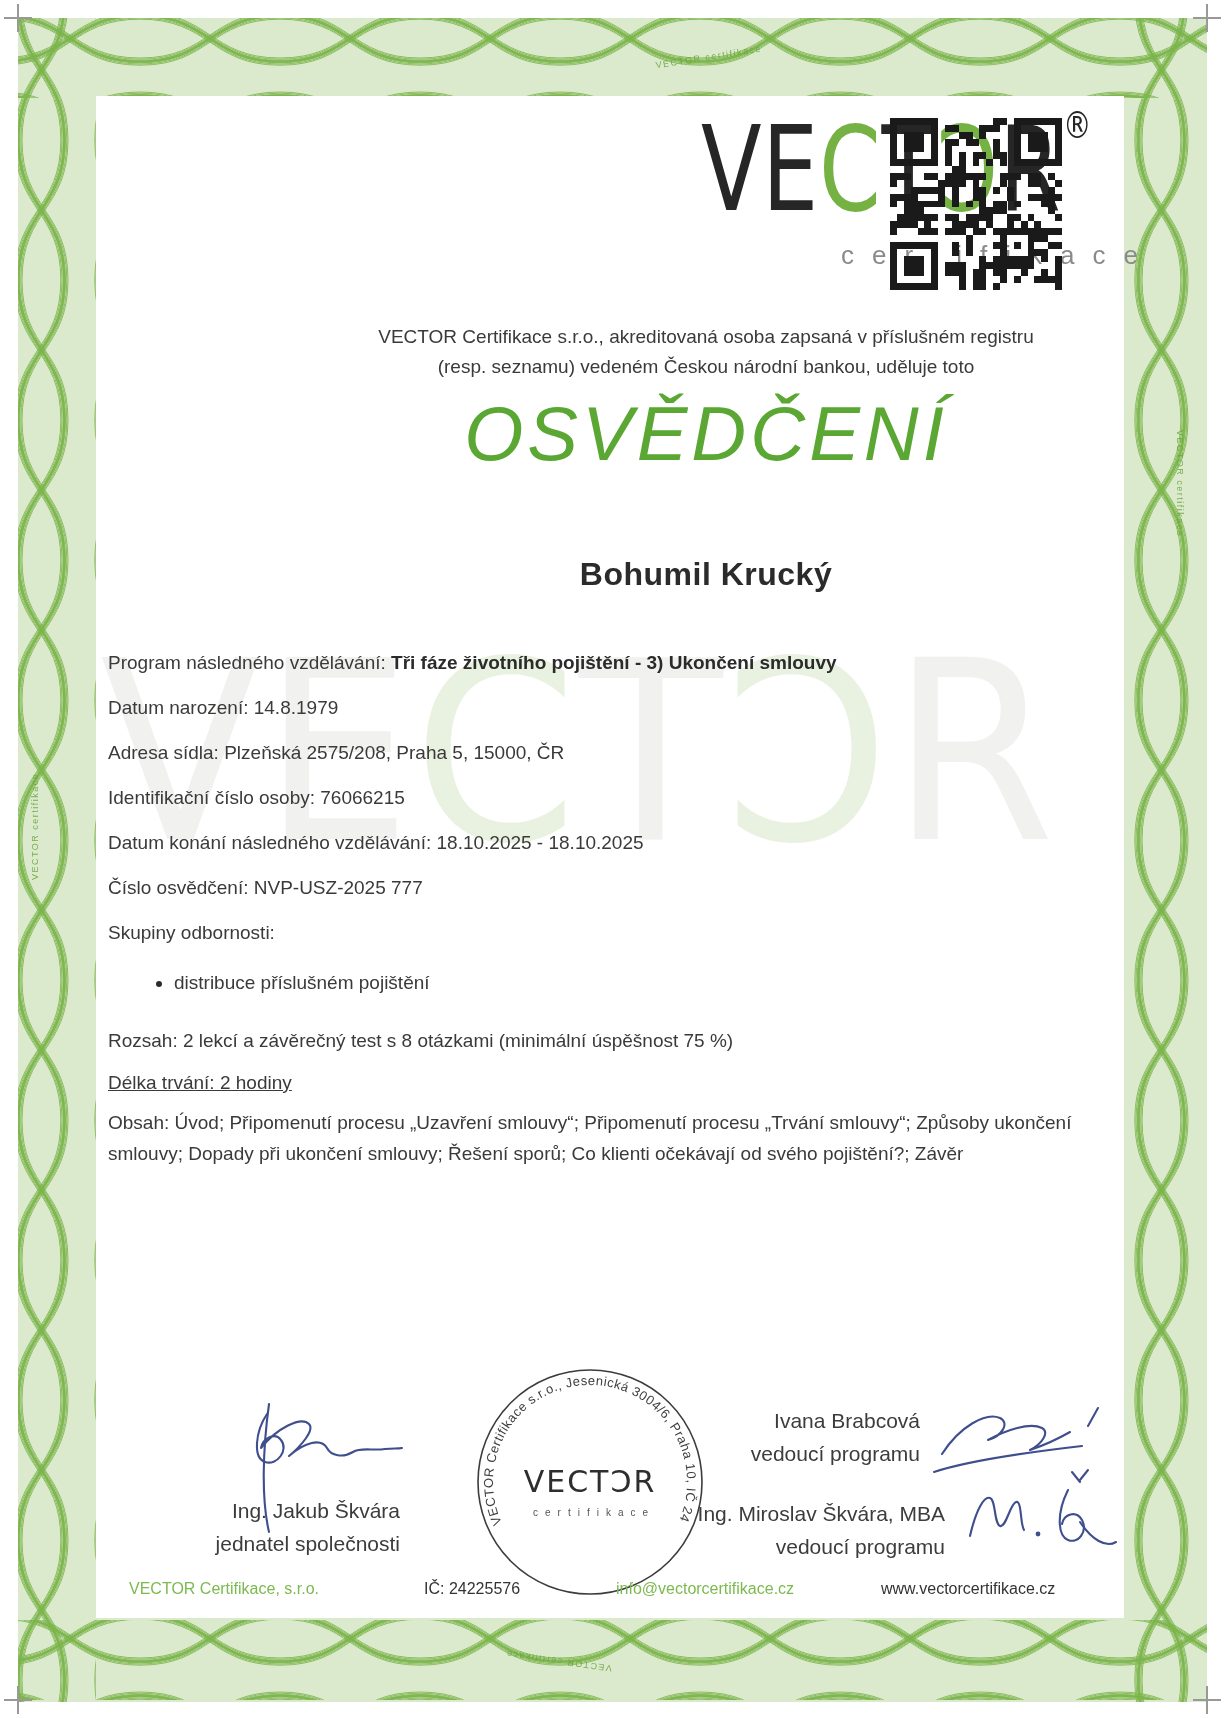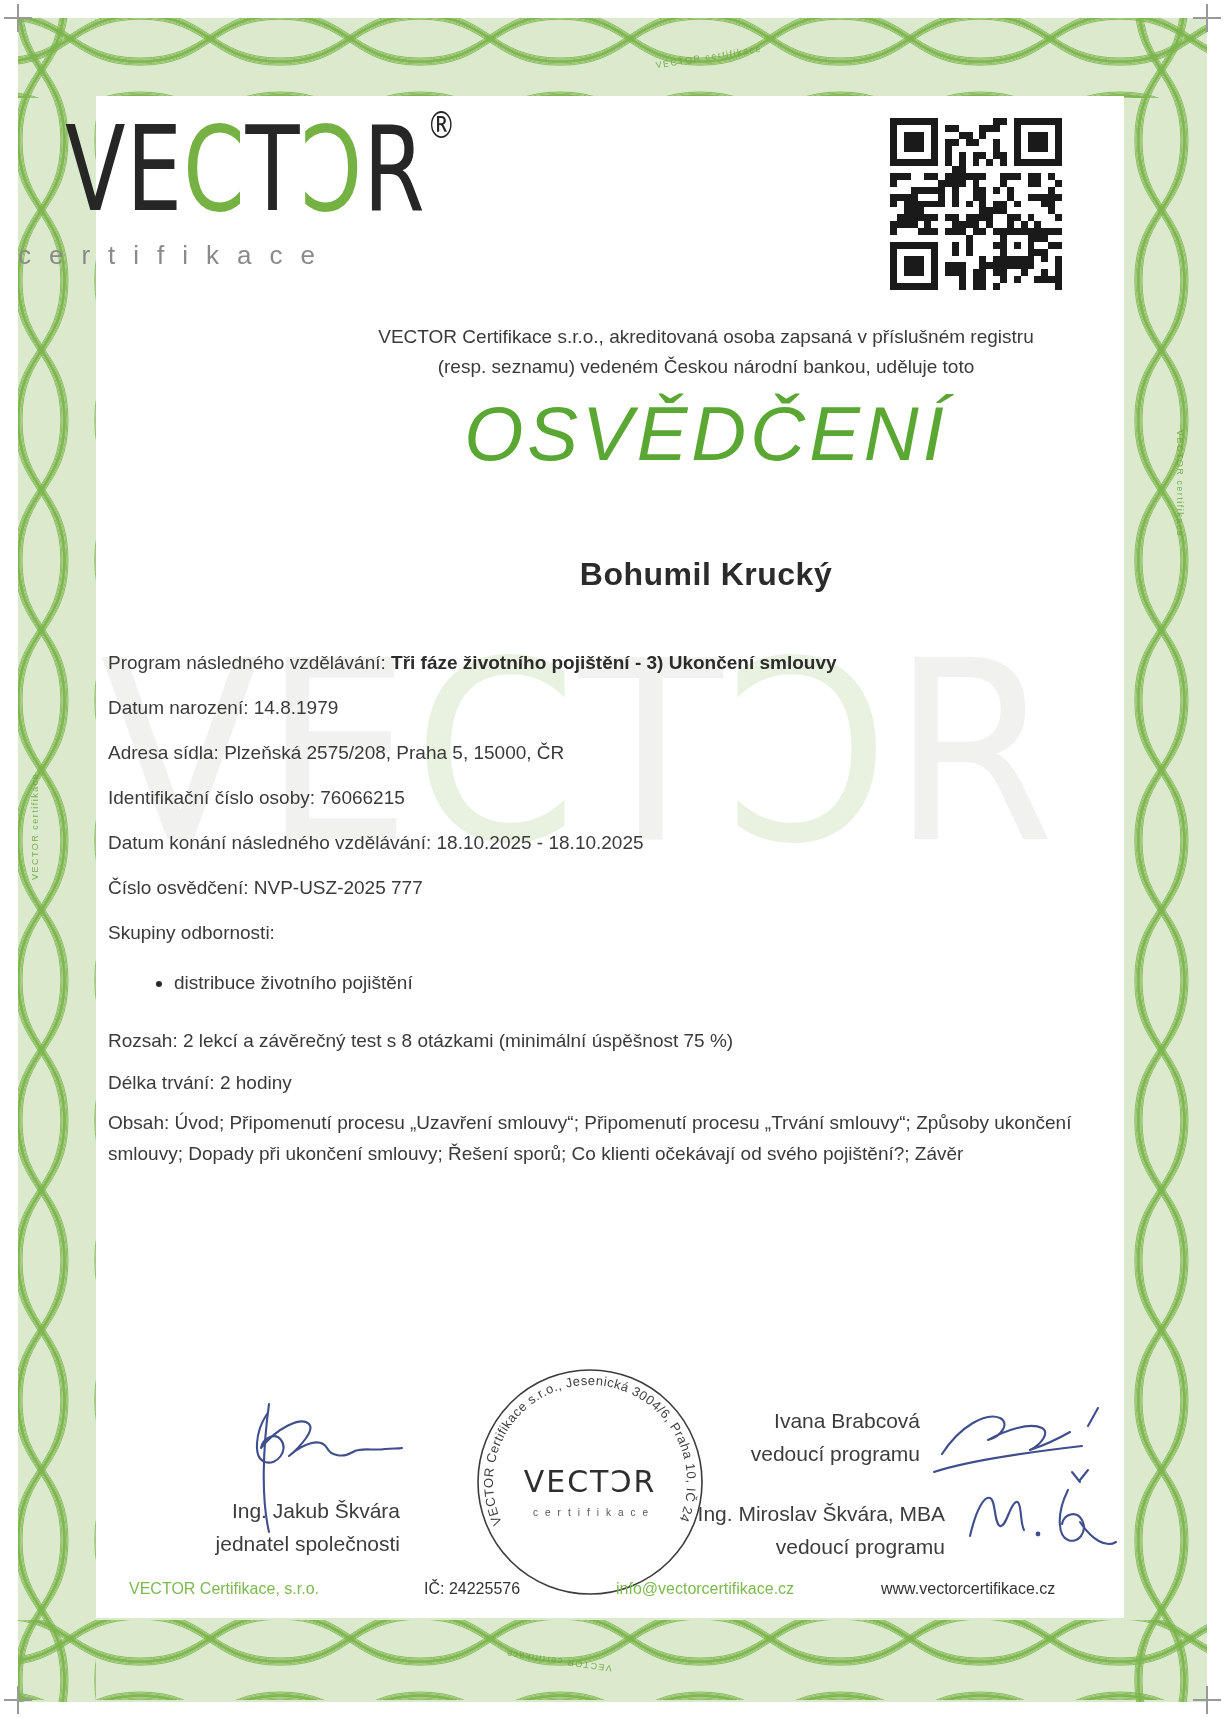--- a/index.html
+++ b/index.html
@@ -18,21 +18,21 @@
   .mt-left{left:30px;top:880px;transform:rotate(-90deg);transform-origin:left top;}
   .mt-bottom{left:505px;top:1656px;transform:rotate(188deg);}
   .mt-right{left:1185px;top:430px;transform:rotate(90deg);transform-origin:left top;}
 
   .watermark{position:absolute;left:100px;top:628px;width:1060px;font-family:"DejaVu Sans",sans-serif;
              font-size:250px;line-height:1;white-space:nowrap;transform:scaleX(.94);transform-origin:left top;
              letter-spacing:2px;user-select:none;}
   .wm-gray{color:#f1f1f0;}
   .wm-green{color:#e9f2e1;}
 
-  .logo-block{position:absolute;left:0;top:110px;width:1156px;text-align:left;line-height:1;}
+  .logo-block{position:absolute;left:0;top:110px;width:1156px;text-align:right;line-height:1;}
   .logo-word{font-family:"DejaVu Sans",sans-serif;font-size:118px;font-weight:500;color:#262626;
              display:inline-block;transform:scaleX(.75);letter-spacing:1px;white-space:nowrap;}
   .logo-green{color:var(--green-logo,#76b243);}
   .reg{font-size:38px;position:relative;top:-72px;left:2px;color:#262626;}
   .logo-sub{margin-top:14px;font-size:26px;letter-spacing:18px;color:var(--gray-logo,#8a8a8a);
             padding-left:18px;}
 
   .qr{position:absolute;left:890px;top:118px;width:172px;height:172px;}
   .qr svg{width:172px;height:172px;shape-rendering:crispEdges;}
 
@@ -40,21 +40,21 @@
   .intro{top:322px;font-size:19px;line-height:30px;}
   .cert-title{top:390px;font-size:76px;letter-spacing:4px;color:var(--green-title,#5aa733);font-style:italic;}
   .cert-sub{top:498px;font-size:19px;line-height:29px;}
   .recipient{top:556px;font-size:32px;font-weight:700;color:var(--heading-dark,#2b2b2b);letter-spacing:.5px;}
 
   .fields{position:absolute;left:108px;top:650px;width:1008px;font-size:19px;line-height:26px;}
   .row{margin:0 0 19px 0;}
   .row.gap-s{margin-bottom:19px;}
   .row.gap-l{margin-bottom:24px;}
   .row.gap-m{margin-bottom:16px;}
-  .row.gap-xs{margin-bottom:11px;}
+  .row.gap-xs{margin-bottom:11px;text-decoration:underline;}
   .bold-val{font-weight:700;color:var(--heading-dark,#2b2b2b);}
   .bullet-row{margin:0 0 32px 48px;}
   .bullet-row .dot{display:inline-block;width:6px;height:6px;border-radius:50%;background:#2b2b2b;
                    vertical-align:middle;margin-right:12px;}
   .obsah{line-height:31px;}
 
   .sig{position:absolute;}
   .sig path{fill:none;stroke:var(--signature-blue,#3f4e8c);stroke-width:2.1;stroke-linecap:round;stroke-linejoin:round;}
   .sig circle{fill:var(--signature-blue,#3f4e8c);}
 
@@ -469,21 +469,21 @@
   <div class="centered recipient">Bohumil Krucký</div>
 
   <div class="fields">
     <div class="row"><span>Program následného vzdělávání: </span><span class="bold-val">Tři fáze životního pojištění - 3) Ukončení smlouvy</span></div>
     <div class="row">Datum narození: 14.8.1979</div>
     <div class="row">Adresa sídla: Plzeňská 2575/208, Praha 5, 15000, ČR</div>
     <div class="row">Identifikační číslo osoby: 76066215</div>
     <div class="row gap-s">Datum konání následného vzdělávání: 18.10.2025 - 18.10.2025</div>
     <div class="row">Číslo osvědčení: NVP-USZ-2025 777</div>
     <div class="row gap-l">Skupiny odbornosti:</div>
-    <div class="bullet-row"><span class="dot"></span><span>distribuce životního pojištění</span></div>
+    <div class="bullet-row"><span class="dot"></span><span>distribuce příslušném pojištění</span></div>
     <div class="row gap-m">Rozsah: 2 lekcí a závěrečný test s 8 otázkami (minimální úspěšnost 75 %)</div>
     <div class="row gap-xs">Délka trvání: 2 hodiny</div>
     <div class="row obsah">Obsah: Úvod; Připomenutí procesu „Uzavření smlouvy“; Připomenutí procesu „Trvání smlouvy“; Způsoby ukončení smlouvy; Dopady při ukončení smlouvy; Řešení sporů; Co klienti očekávají od svého pojištění?; Závěr</div>
   </div>
 
   <svg class="sig" style="left:205px;top:1398px;" width="200" height="140" viewBox="0 0 200 140">
     <path d="M62 16 C50 34 48 60 60 64 C72 68 84 52 76 42 C70 34 58 40 56 50 C72 30 96 18 104 26 C110 32 96 48 84 58 C100 44 116 40 122 50 C126 58 138 60 148 54 C156 49 168 53 180 51 C188 50 193 51 197 50"></path>
     <path d="M64 6 C58 50 56 100 64 134"></path>
   </svg>
 

